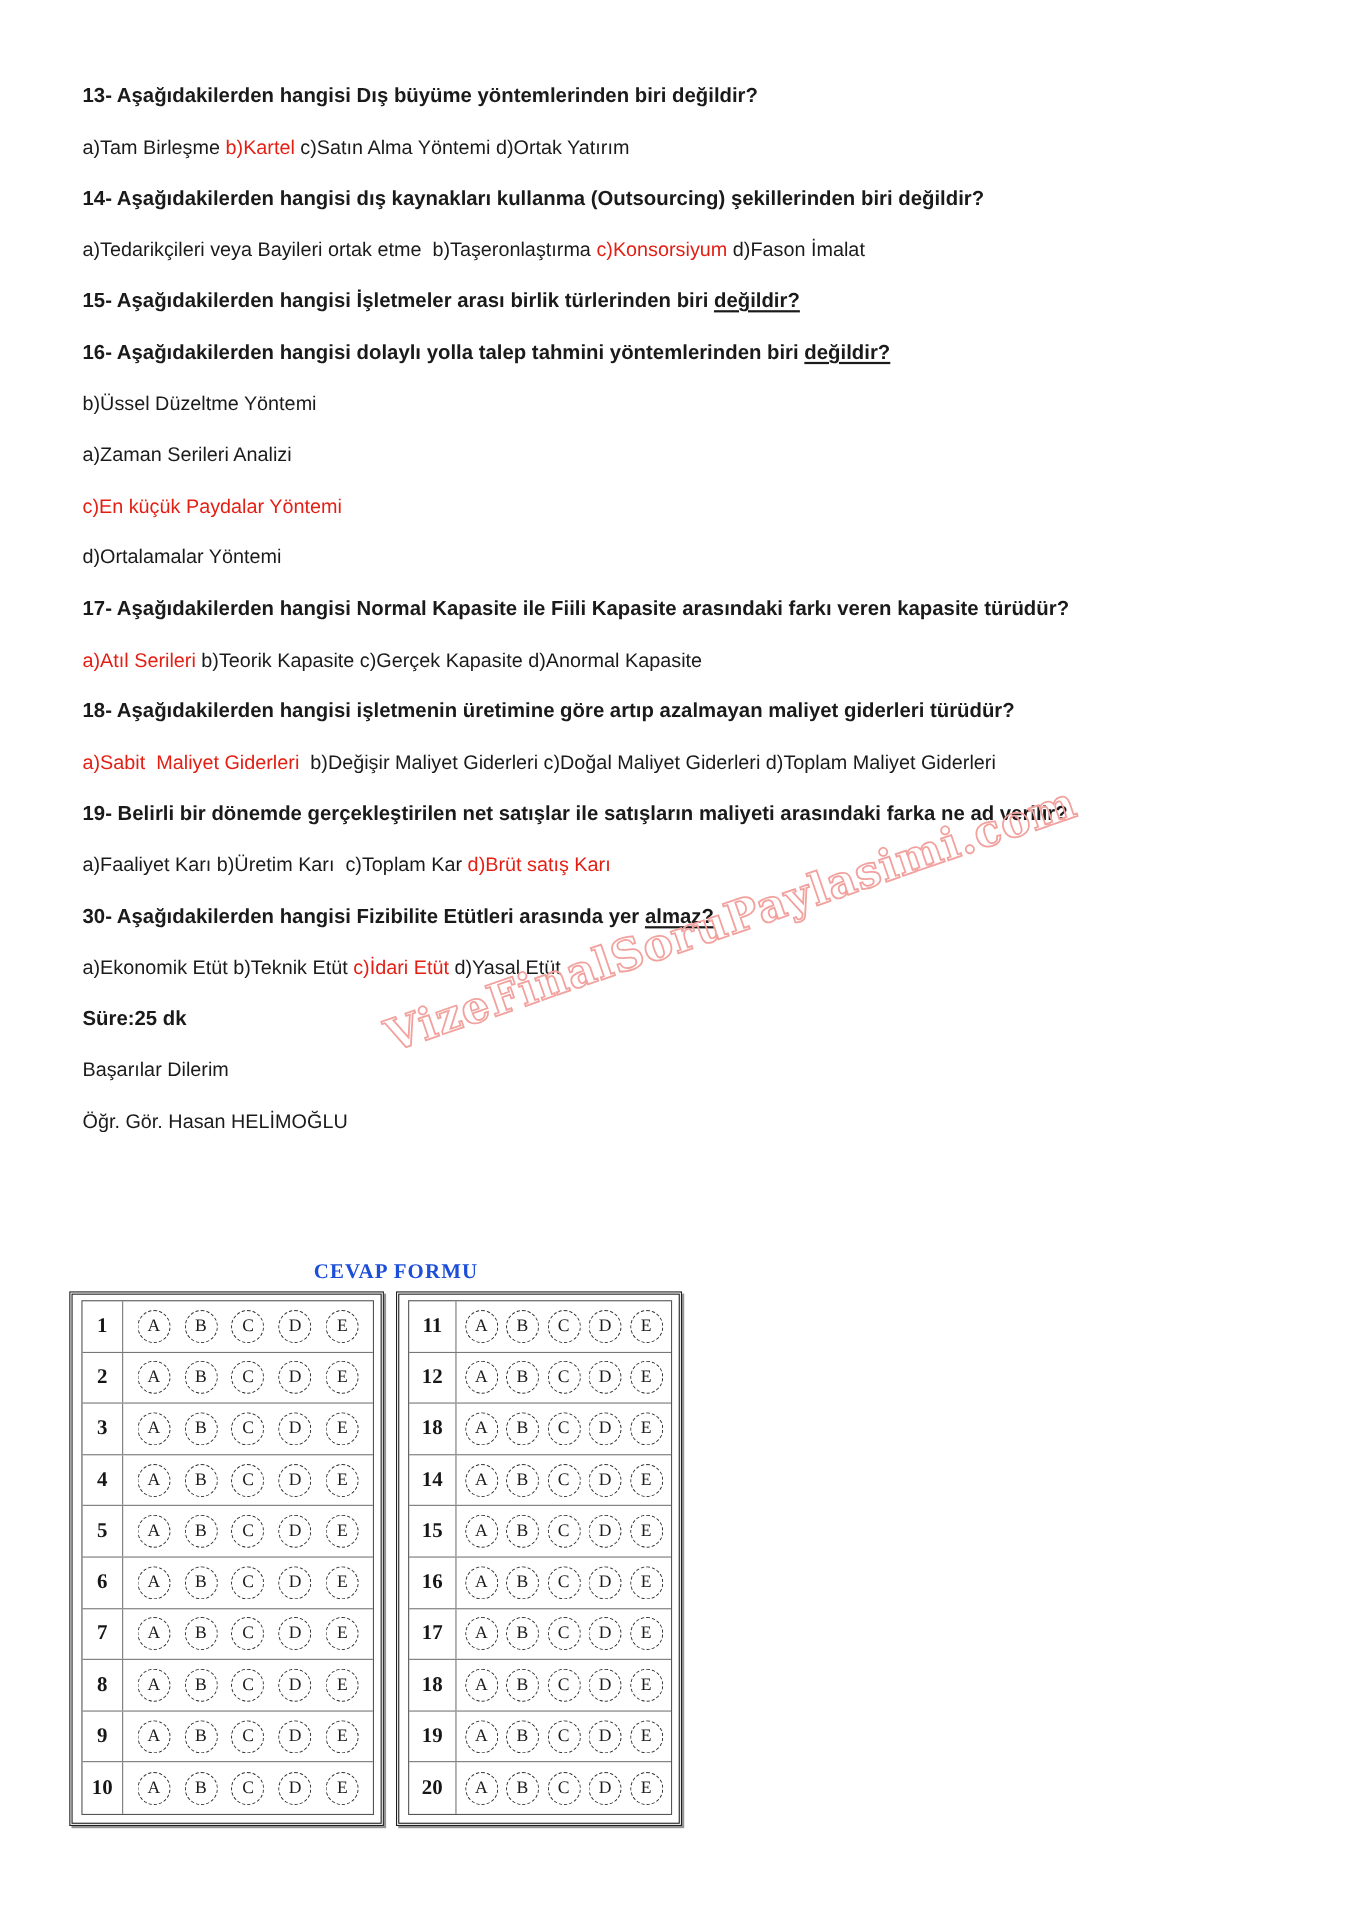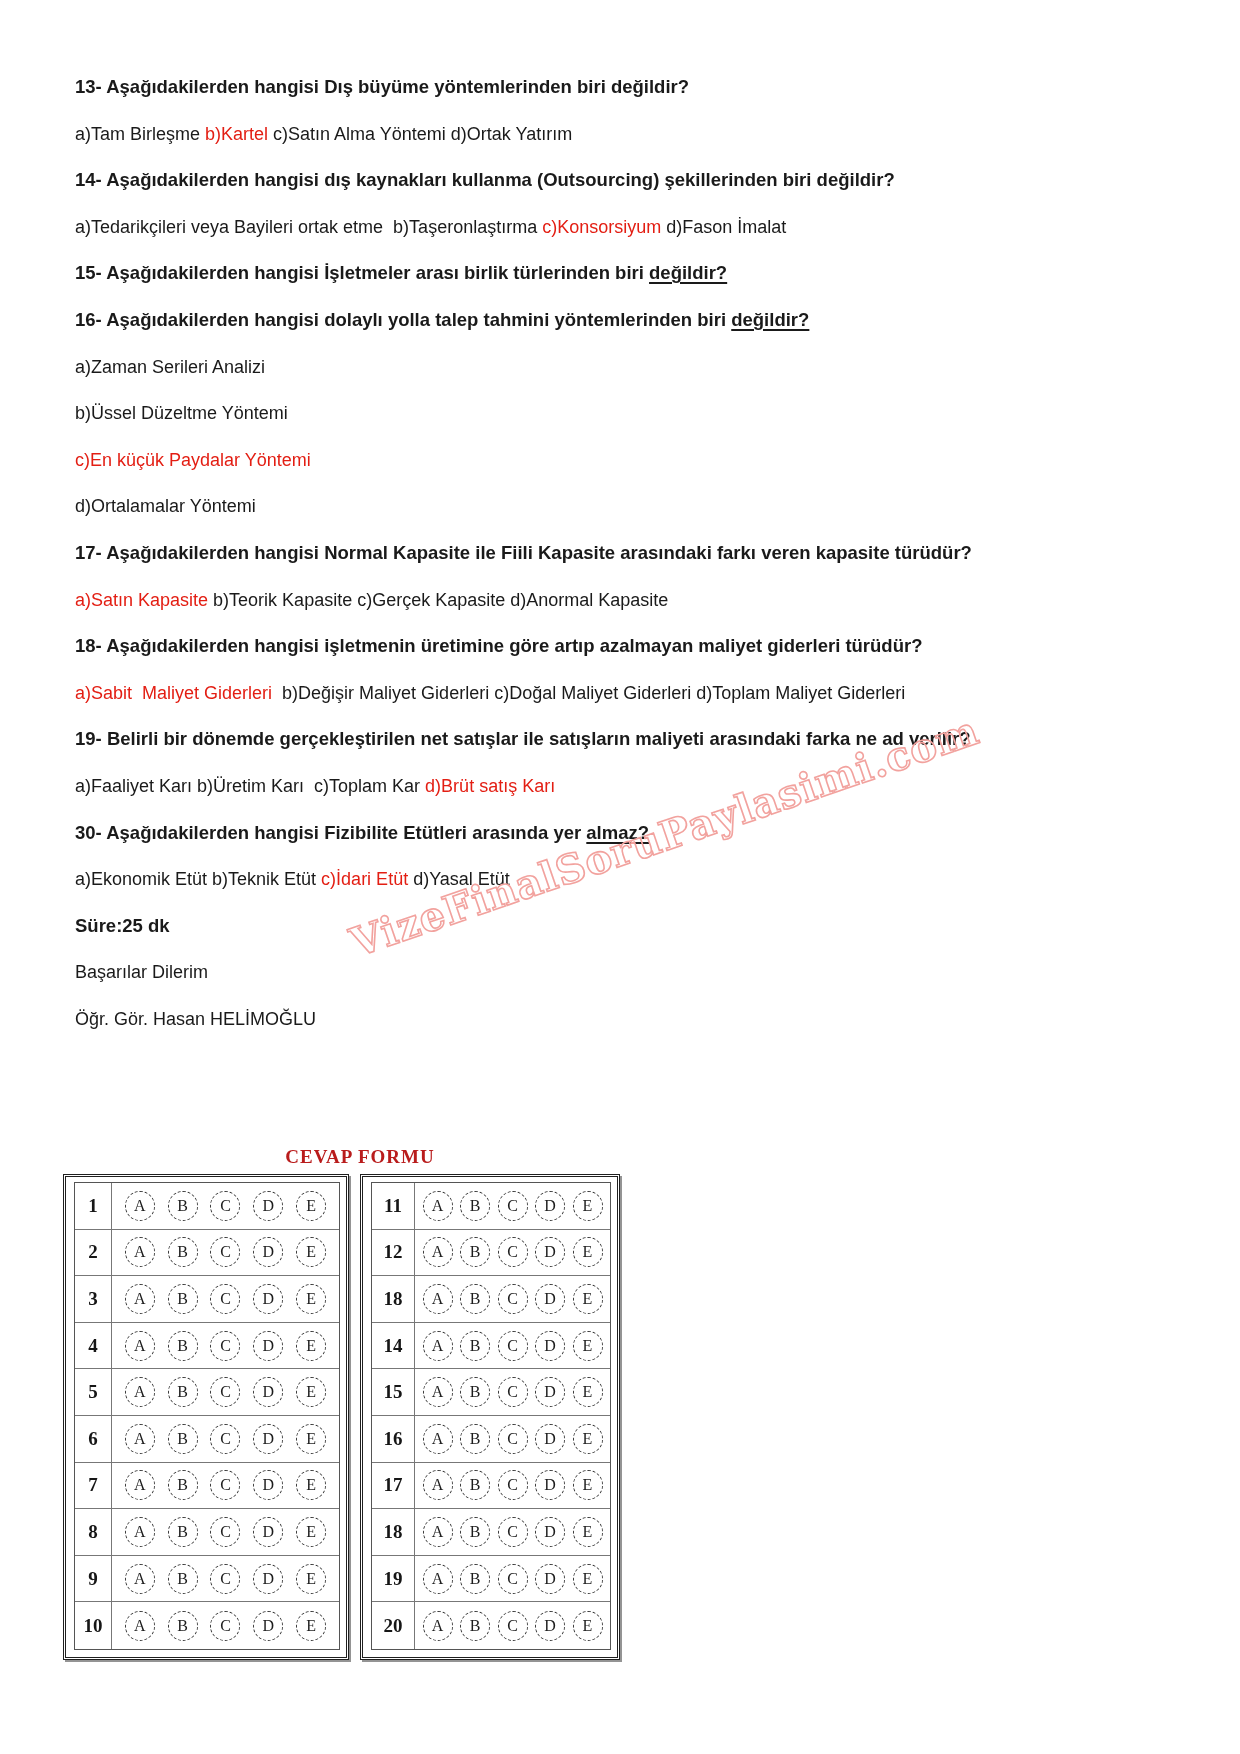--- a/index.html
+++ b/index.html
@@ -23,21 +23,21 @@
     font-size:40px; font-weight:bold; letter-spacing:1px;
     color:transparent;
     -webkit-text-stroke:1.6px var(--wm-color,#f2a29e);
     transform:rotate(-19deg); transform-origin:left center;
     white-space:nowrap; pointer-events:none; z-index:5;
   }
 
   .answer-form { position:absolute; left:63px; top:1146px; width:594px; }
   .af-title {
     text-align:center; font-family:"Liberation Serif","DejaVu Serif",serif;
-    font-size:19px; font-weight:600; letter-spacing:1px; color:#b91c1c;
+    font-size:19px; font-weight:600; letter-spacing:1px; color:#1d4ed8;
     margin:0 0 6px 0; height:22px; line-height:22px;
   }
   .af-grid { position:relative; height:486px; }
   .af-box {
     position:absolute; top:0; height:486px; box-sizing:border-box;
     border:3px double #1f1f1f; background:#fff;
     padding:5px 6px 7px 8px;
     box-shadow:2px 2px 0 rgba(60,60,60,.55);
   }
   .af-box.col0 { left:0; width:286px; }
@@ -68,26 +68,26 @@
 </head>
 <body>
 
 <div class="exam-body">
     <p class="line heading"><span>13- Aşağıdakilerden hangisi Dış büyüme yöntemlerinden biri değildir?</span></p>
     <p class="line"><span>a)Tam Birleşme </span><span class="red">b)Kartel</span><span> c)Satın Alma Yöntemi d)Ortak Yatırım</span></p>
     <p class="line heading"><span>14- Aşağıdakilerden hangisi dış kaynakları kullanma (Outsourcing) şekillerinden biri değildir?</span></p>
     <p class="line"><span>a)Tedarikçileri veya Bayileri ortak etme  b)Taşeronlaştırma </span><span class="red">c)Konsorsiyum</span><span> d)Fason İmalat</span></p>
     <p class="line heading"><span>15- Aşağıdakilerden hangisi İşletmeler arası birlik türlerinden biri </span><span class="ul">değildir?</span></p>
     <p class="line heading"><span>16- Aşağıdakilerden hangisi dolaylı yolla talep tahmini yöntemlerinden biri </span><span class="ul">değildir?</span></p>
+    <p class="line"><span>b)Üssel Düzeltme Yöntemi</span></p>
     <p class="line"><span>a)Zaman Serileri Analizi</span></p>
-    <p class="line"><span>b)Üssel Düzeltme Yöntemi</span></p>
     <p class="line"><span class="red">c)En küçük Paydalar Yöntemi</span></p>
     <p class="line"><span>d)Ortalamalar Yöntemi</span></p>
     <p class="line heading"><span>17- Aşağıdakilerden hangisi Normal Kapasite ile Fiili Kapasite arasındaki farkı veren kapasite türüdür?</span></p>
-    <p class="line"><span class="red">a)Satın Kapasite</span><span> b)Teorik Kapasite c)Gerçek Kapasite d)Anormal Kapasite</span></p>
+    <p class="line"><span class="red">a)Atıl Serileri</span><span> b)Teorik Kapasite c)Gerçek Kapasite d)Anormal Kapasite</span></p>
     <p class="line heading"><span>18- Aşağıdakilerden hangisi işletmenin üretimine göre artıp azalmayan maliyet giderleri türüdür?</span></p>
     <p class="line"><span class="red">a)Sabit  Maliyet Giderleri</span><span>  b)Değişir Maliyet Giderleri c)Doğal Maliyet Giderleri d)Toplam Maliyet Giderleri</span></p>
     <p class="line heading"><span>19- Belirli bir dönemde gerçekleştirilen net satışlar ile satışların maliyeti arasındaki farka ne ad verilir?</span></p>
     <p class="line"><span>a)Faaliyet Karı b)Üretim Karı  c)Toplam Kar </span><span class="red">d)Brüt satış Karı</span></p>
     <p class="line heading"><span>30- Aşağıdakilerden hangisi Fizibilite Etütleri arasında yer </span><span class="ul">almaz?</span></p>
     <p class="line"><span>a)Ekonomik Etüt b)Teknik Etüt </span><span class="red">c)İdari Etüt</span><span> d)Yasal Etüt</span></p>
     <p class="line heading"><span>Süre:25 dk</span></p>
     <p class="line"><span>Başarılar Dilerim</span></p>
     <p class="line"><span>Öğr. Gör. Hasan HELİMOĞLU</span></p>
   </div>

